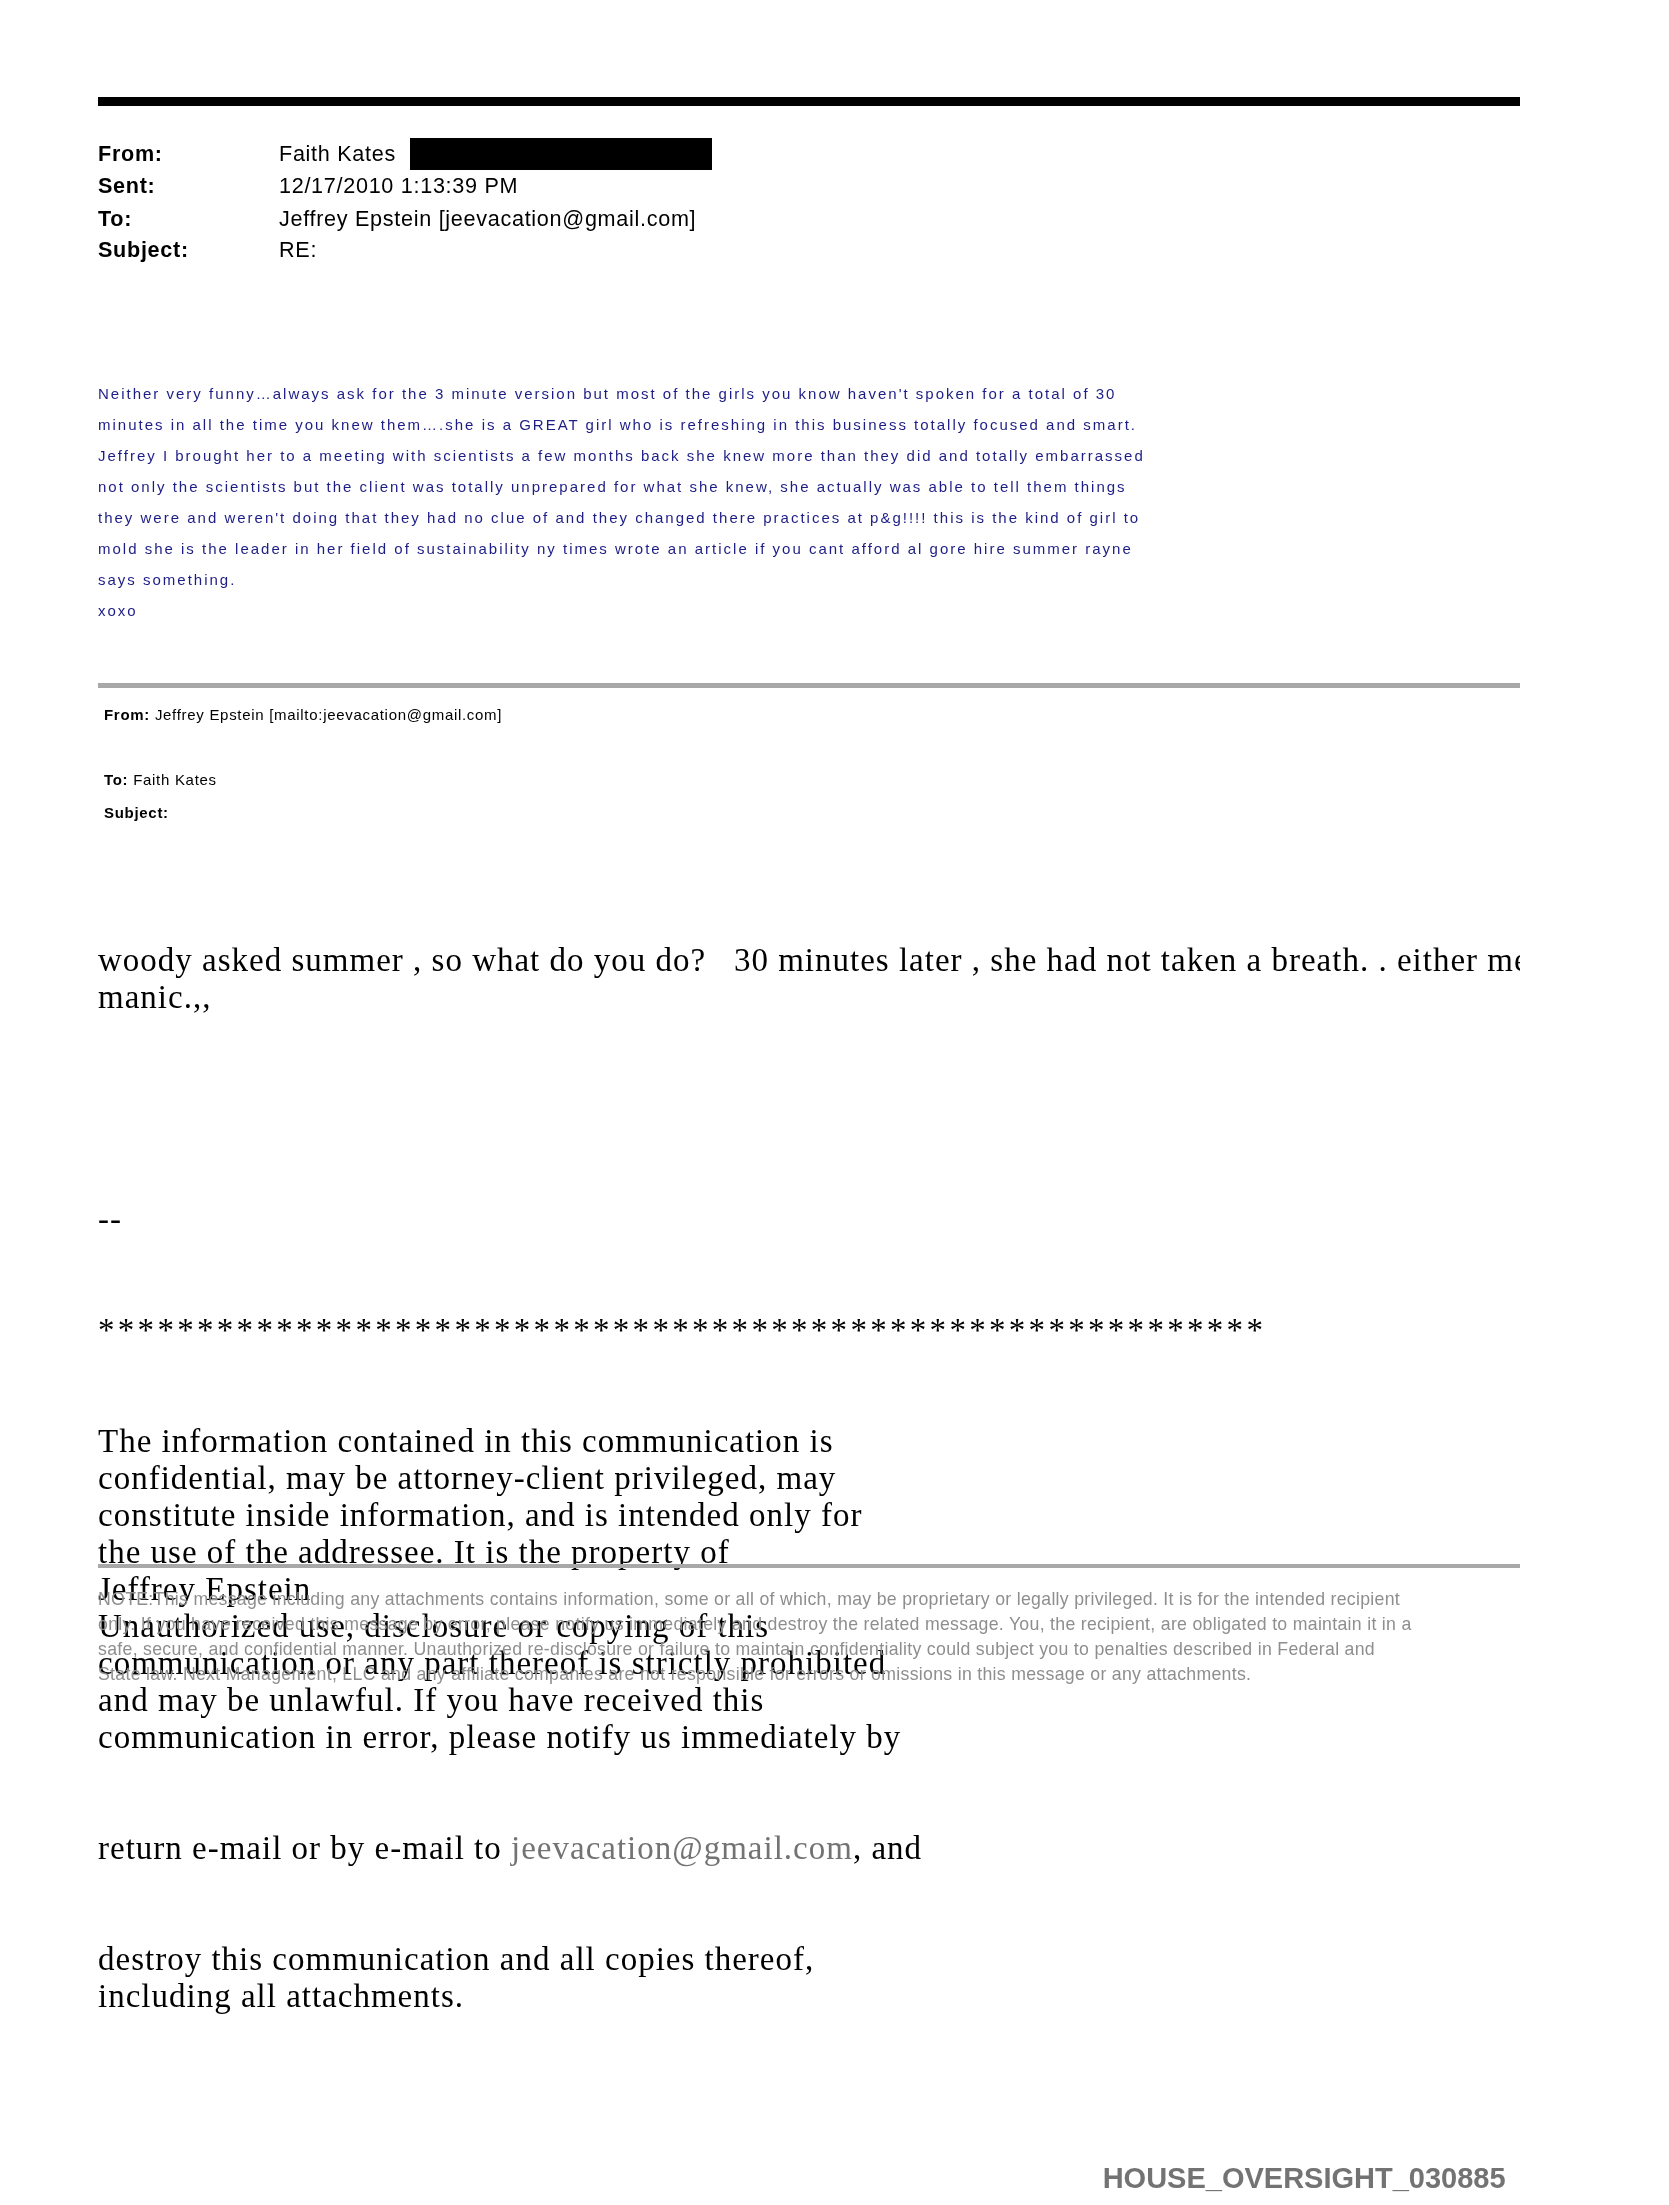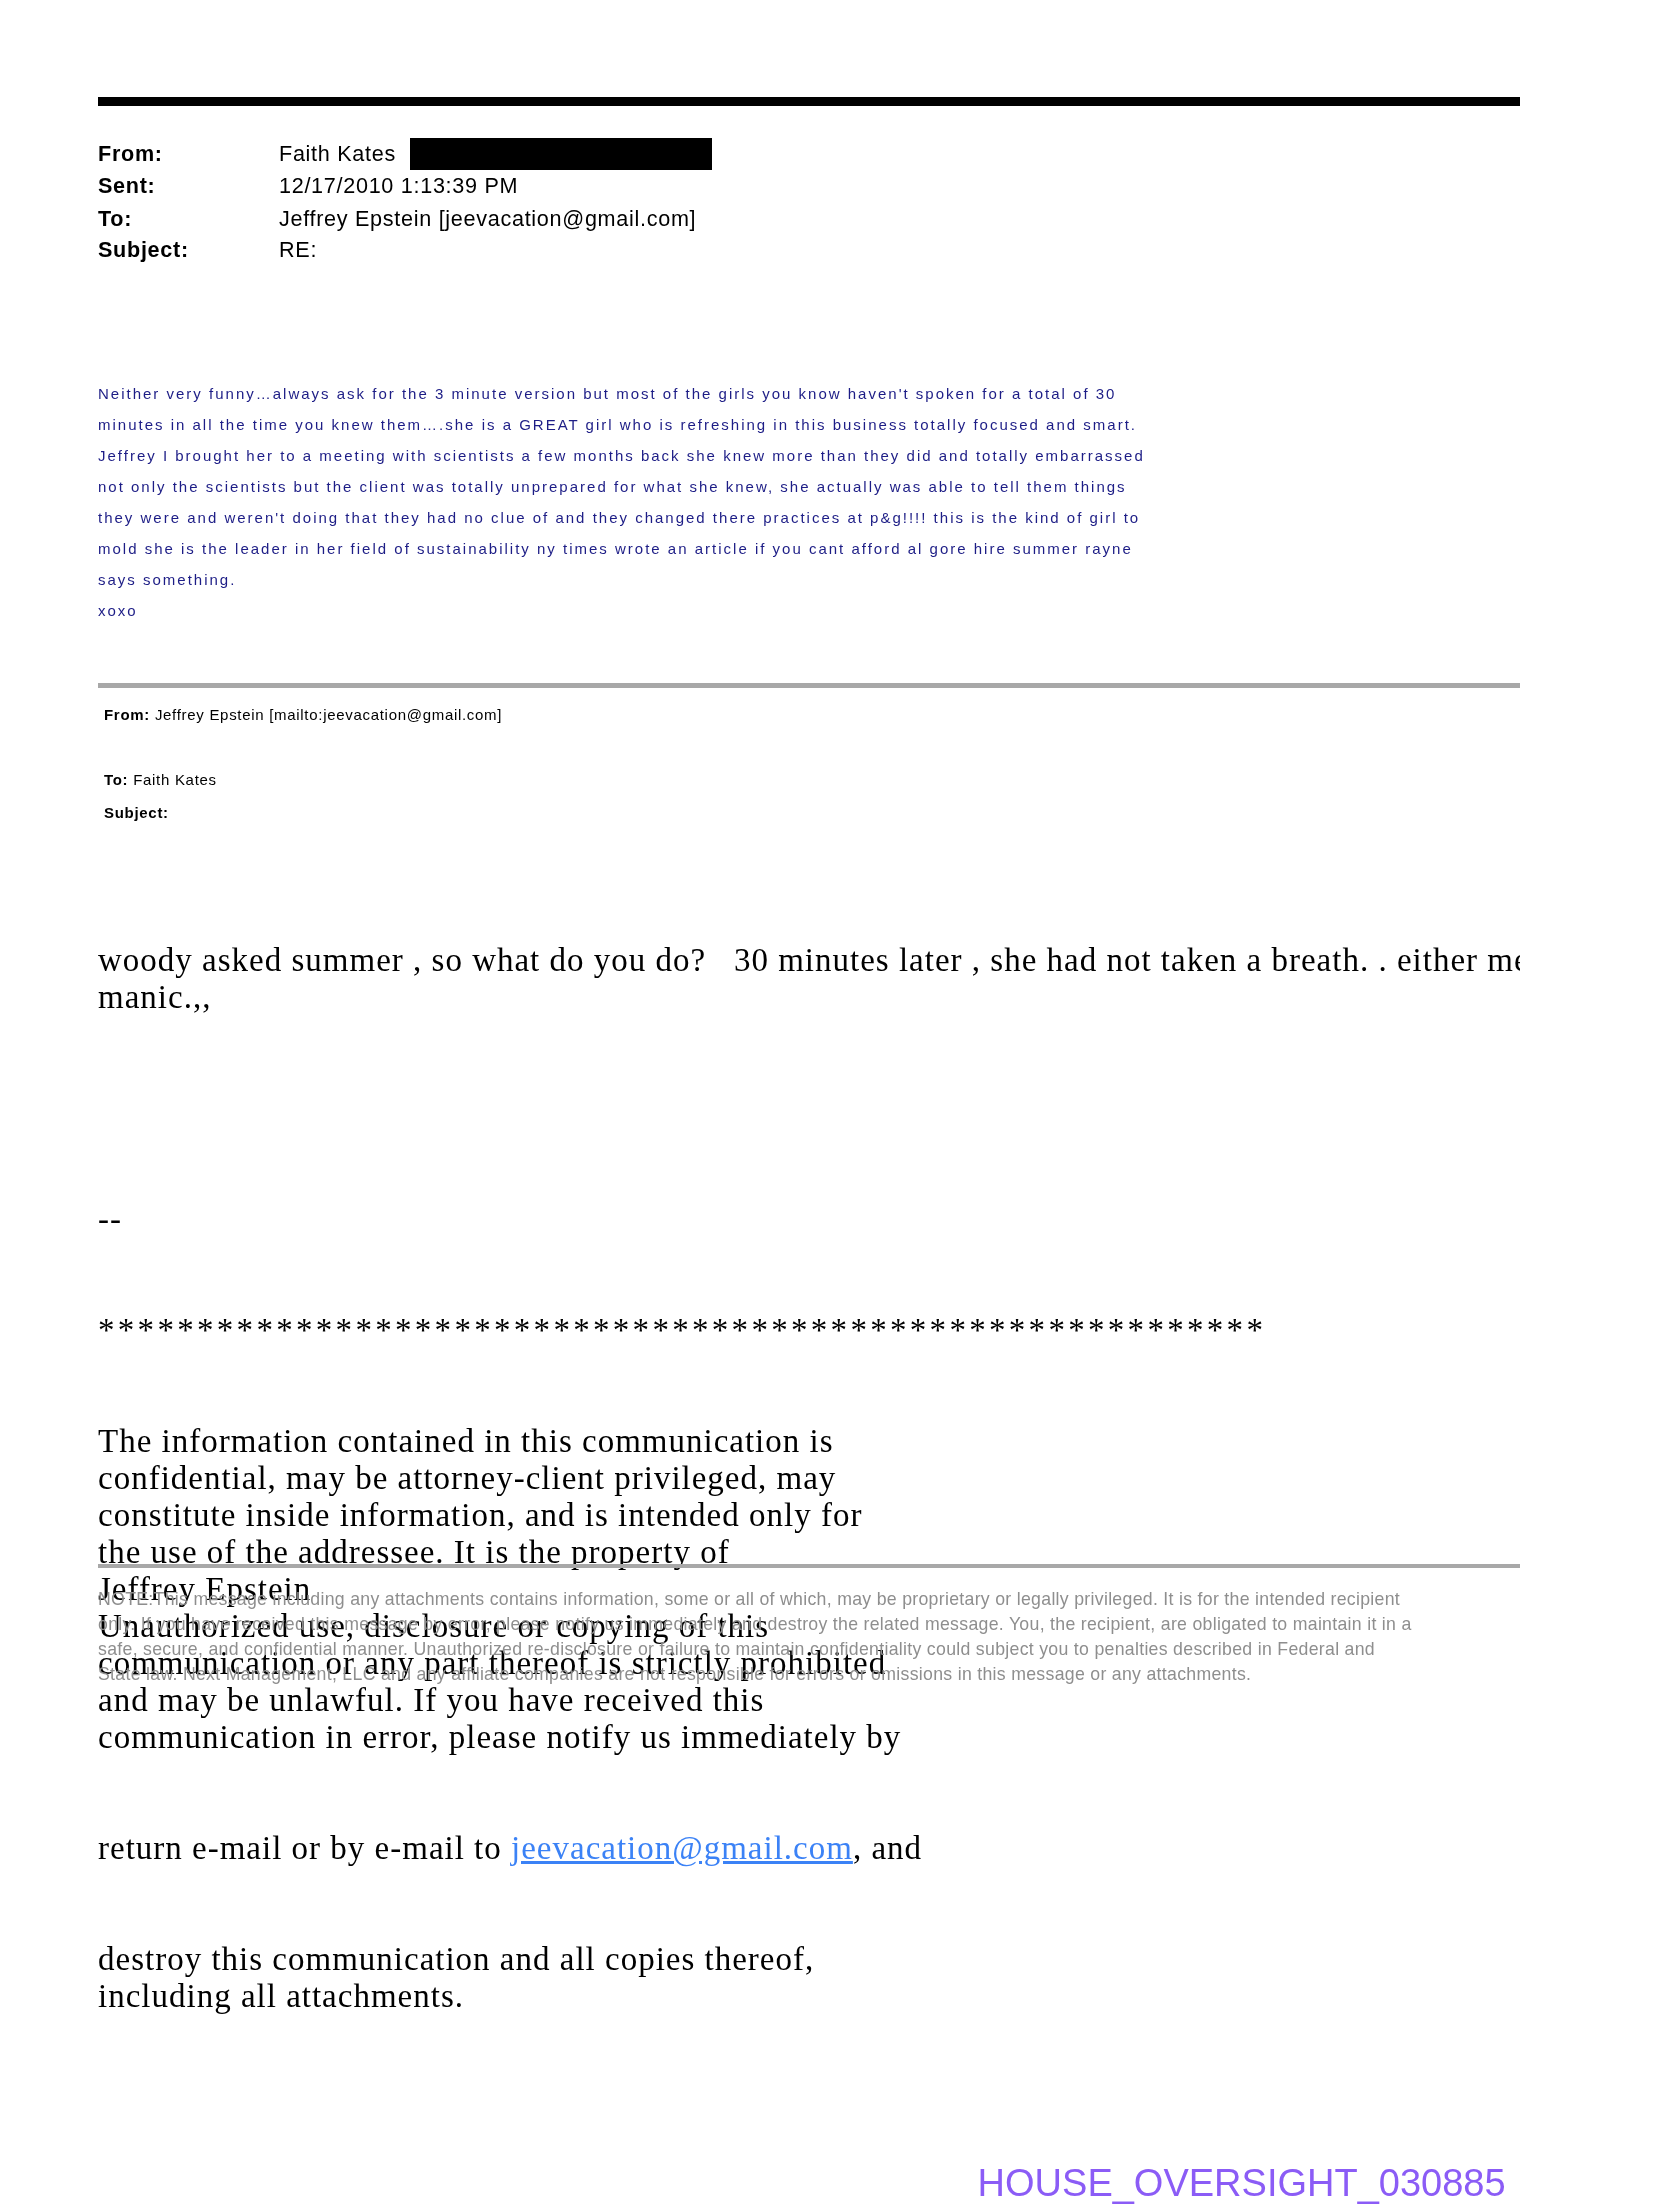--- a/index.html
+++ b/index.html
@@ -45,31 +45,31 @@
   .hrow2 .lbl { font-weight:bold; }
   
   .serif-stream {
     position:absolute; left:98px; top:868px; width:1532px;
     font-family:"Liberation Serif", serif;
     font-size:33px; line-height:37px; letter-spacing:1px;
     white-space:pre;
   }
   .sline { min-height:37px; }
   .asterisks { letter-spacing:3.3px; }
-  .maillink { color:#3b82f6; text-decoration:underline; cursor:pointer; }
+  .maillink { color:#737373; cursor:pointer; }
   
   .note {
     position:absolute; left:98px; top:1579px; width:1532px;
     font-size:17.7px; line-height:25px; letter-spacing:0.3px;
     color:#8e8e8e; white-space:pre;margin-top:8px;
   }
   
   .bates {
     position:absolute; right:14.4px; top:2162px;
-    font-size:38px; letter-spacing:0; color:#8b5cf6;
+    font-size:29px; letter-spacing:0; color:#737373;font-weight:bold;
   }
 </style>
 </head>
 <body>
 
 <div class="page">
 
   <div class="rule-black"></div>
 
   <div class="hrow" style="top:141px">

